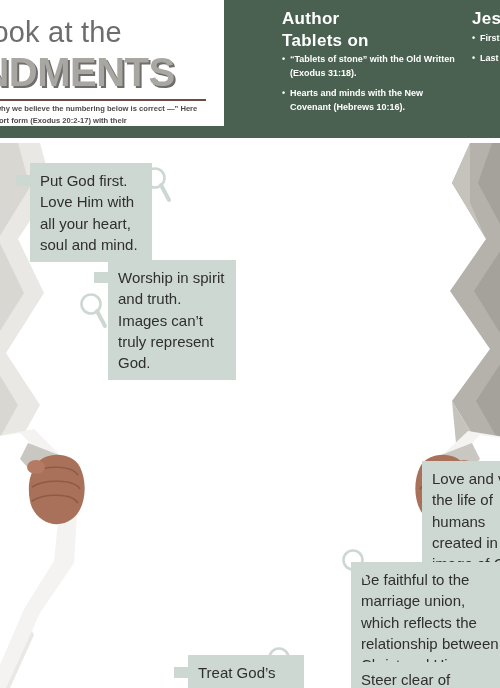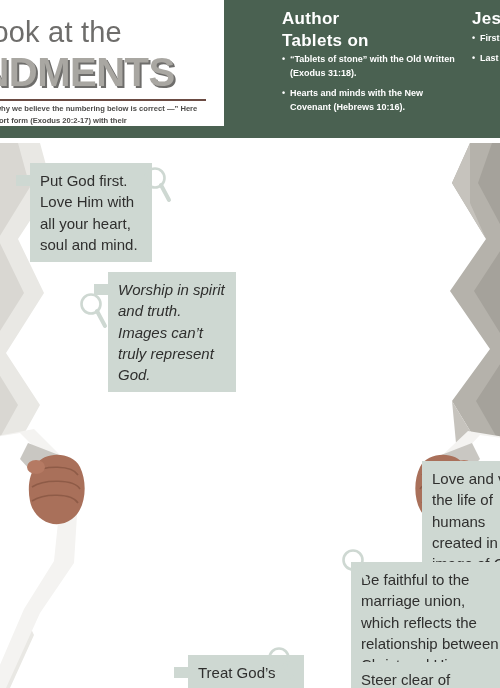--- a/index.html
+++ b/index.html
@@ -169,21 +169,21 @@
   <span class="tab-l"></span>
   <span>Put God first. Love Him with all your heart, soul and mind.</span>
 </div>
 <div class="mag" style="left:142px;top:166px;">
   <svg width="30" height="44" viewBox="0 0 30 44">
       <circle cx="13" cy="12" r="9.5" fill="none" stroke="#ced8d2" stroke-width="2.6"></circle>
       <line x1="19" y1="19" x2="27" y2="34" stroke="#ced8d2" stroke-width="4" stroke-linecap="round"></line>
     </svg>
 </div>
 
-<div class="callout" style="left:108px;top:272px;width:128px;font-style:italic;">
+<div class="callout" style="left:108px;top:260px;width:128px;">
   <span class="tab-l"></span>
   <span>Worship in spirit and truth. Images can’t truly represent God.</span>
 </div>
 <div class="mag" style="left:78px;top:292px;">
   <svg width="30" height="44" viewBox="0 0 30 44">
       <circle cx="13" cy="12" r="9.5" fill="none" stroke="#ced8d2" stroke-width="2.6"></circle>
       <line x1="19" y1="19" x2="27" y2="34" stroke="#ced8d2" stroke-width="4" stroke-linecap="round"></line>
     </svg>
 
 <div class="callout" style="left:110px;top:363px;width:116px;">

